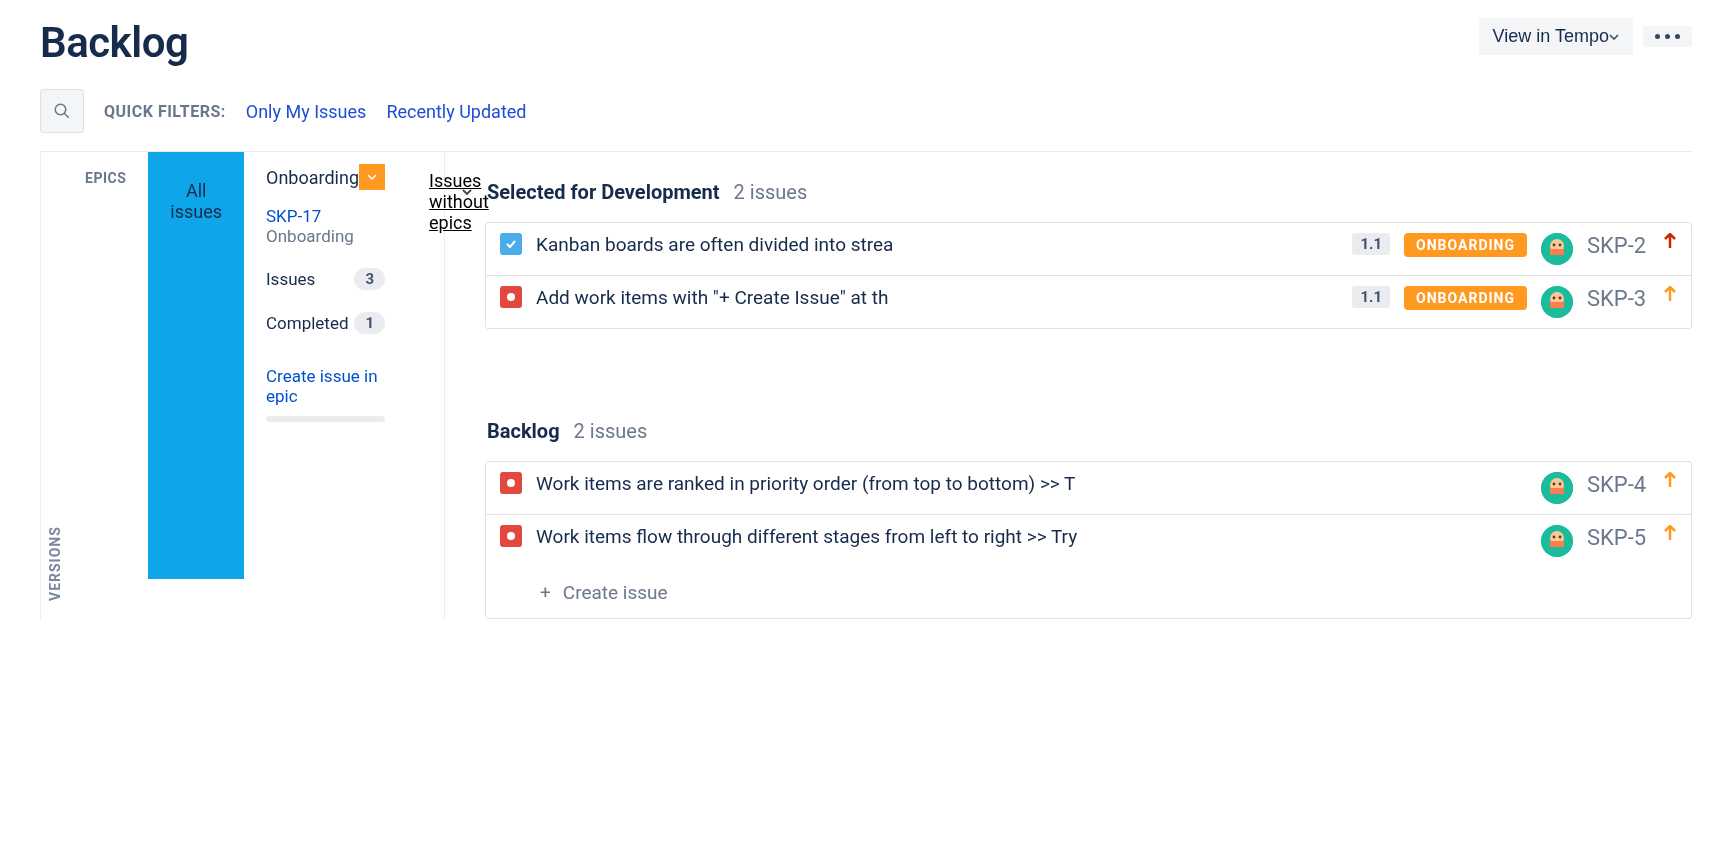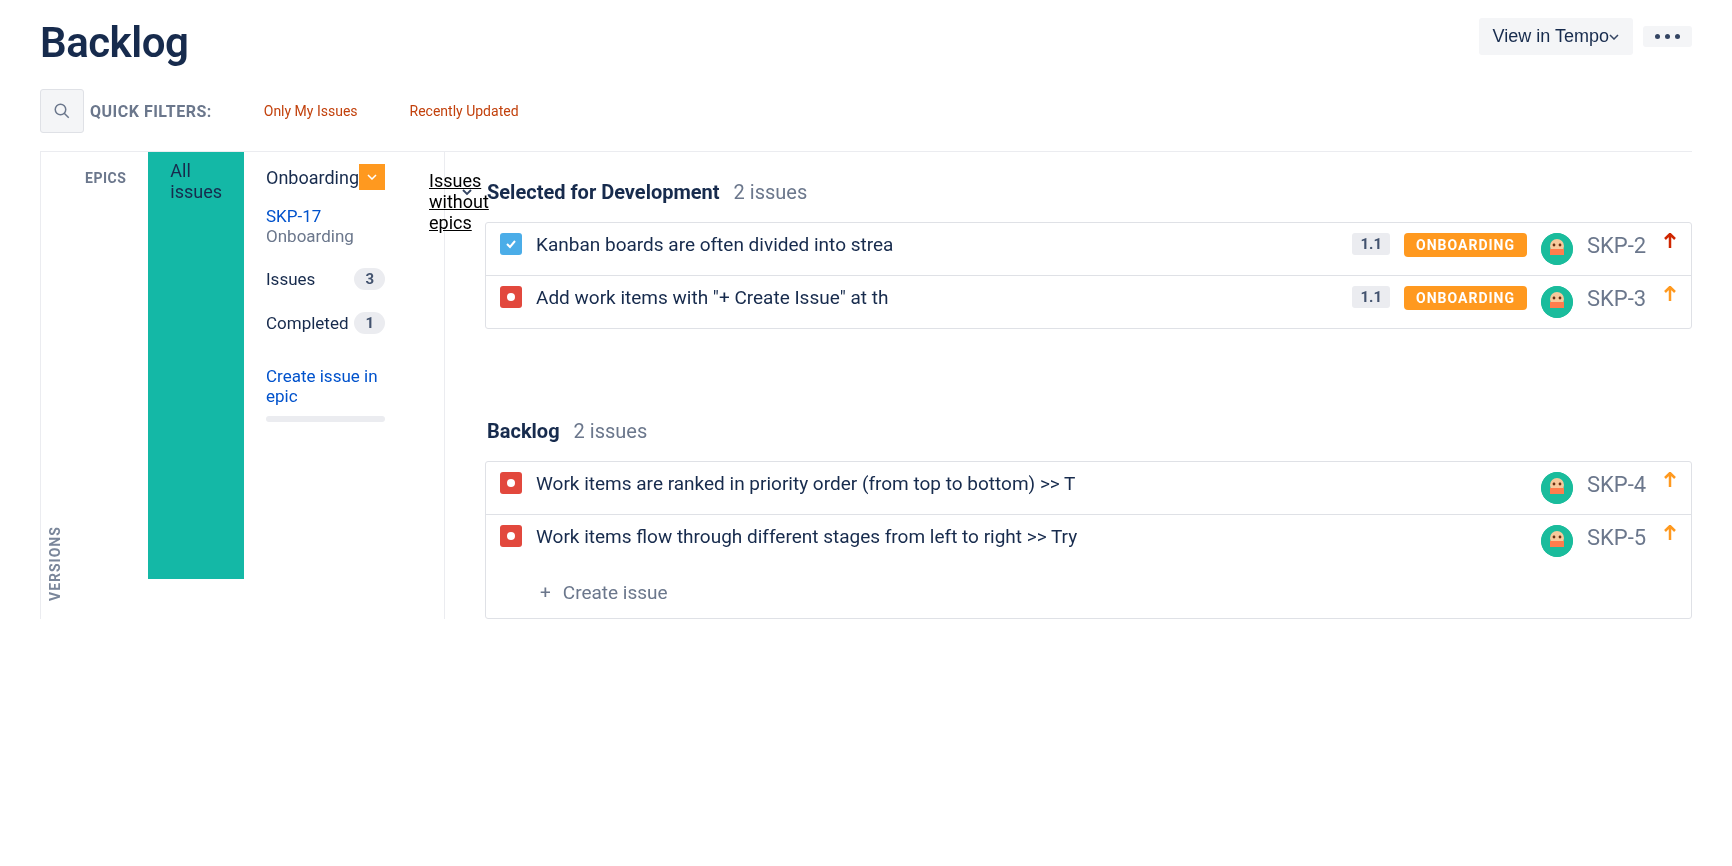--- a/index.html
+++ b/index.html
@@ -18,44 +18,44 @@
   .top-actions { display: flex; align-items: center; gap: 10px; }
   .btn-tempo {
     background: #f4f5f7; border: none; border-radius: 3px; padding: 8px 14px;
     font-size: 18px; color: #172b4d; cursor: pointer; display: flex; align-items: center; 
   }
   .btn-more {
     background: #f4f5f7; border: none; border-radius: 3px; padding: 8px 12px;
     font-size: 16px; color: #344563; cursor: pointer;
   }
   .filters-row {
-    display: flex; align-items: center; gap: 6px; padding: 22px 0 18px 0;
+    display: flex; align-items: center; gap: 20px; padding: 22px 0 18px 0;
   }
   .search-btn {
     width: 44px; height: 44px; border: 1px solid #dfe1e6; border-radius: 3px; background: #f4f5f7;
     display: flex; align-items: center; justify-content: center; color: #6b778c; cursor: pointer;
   }
   .qf-label { font-size: 16px; font-weight: 700; color: #6b778c; letter-spacing: 0.5px; }
-  .qf-link { font-size: 14px; color: #c2410c; text-decoration: none; cursor: pointer; margin-left: 46px; }
+  .qf-link { font-size: 18px; color: #1d4ed8; text-decoration: none; cursor: pointer; }
   .body-row { display: flex; border-top: 1px solid #ebecf0; }
   .versions-tab {
     writing-mode: vertical-rl; transform: rotate(180deg);
     font-size: 14px; font-weight: 700; color: #7a869a; letter-spacing: 1px;
     padding: 18px 6px 0 0; border-right: 1px solid #ebecf0;
   }
   .epics-panel {
     width: 382px; border-right: 1px solid #ebecf0; padding-bottom: 40px;
     display: flex; flex-direction: row;
   }
   .epics-header {
     font-size: 14px; font-weight: 700; color: #6b778c; letter-spacing: 0.5px;
     padding: 18px 22px 12px 22px;
   }
   .epic-all {
-    background: #14b8a6; padding: 8px 22px; font-size: 18px; color: #172b4d; cursor: pointer;
+    background: #0ea5e9; padding: 28px 22px; font-size: 18px; color: #172b4d; cursor: pointer; text-align: center;
   }
   .epic-card { padding: 12px 22px 0 22px; }
   .epic-card-header { display: flex; align-items: center; justify-content: space-between; }
   .epic-name { font-size: 18px; color: #172b4d; }
   .epic-color-tag {
     width: 26px; height: 26px; background: #ff991f; display:flex; align-items:center; justify-content:center;
     color:#fff; cursor:pointer;
   }
   .epic-sub { margin-top: 16px; font-size: 17px; }
   .epic-key { color: #0052cc; }

